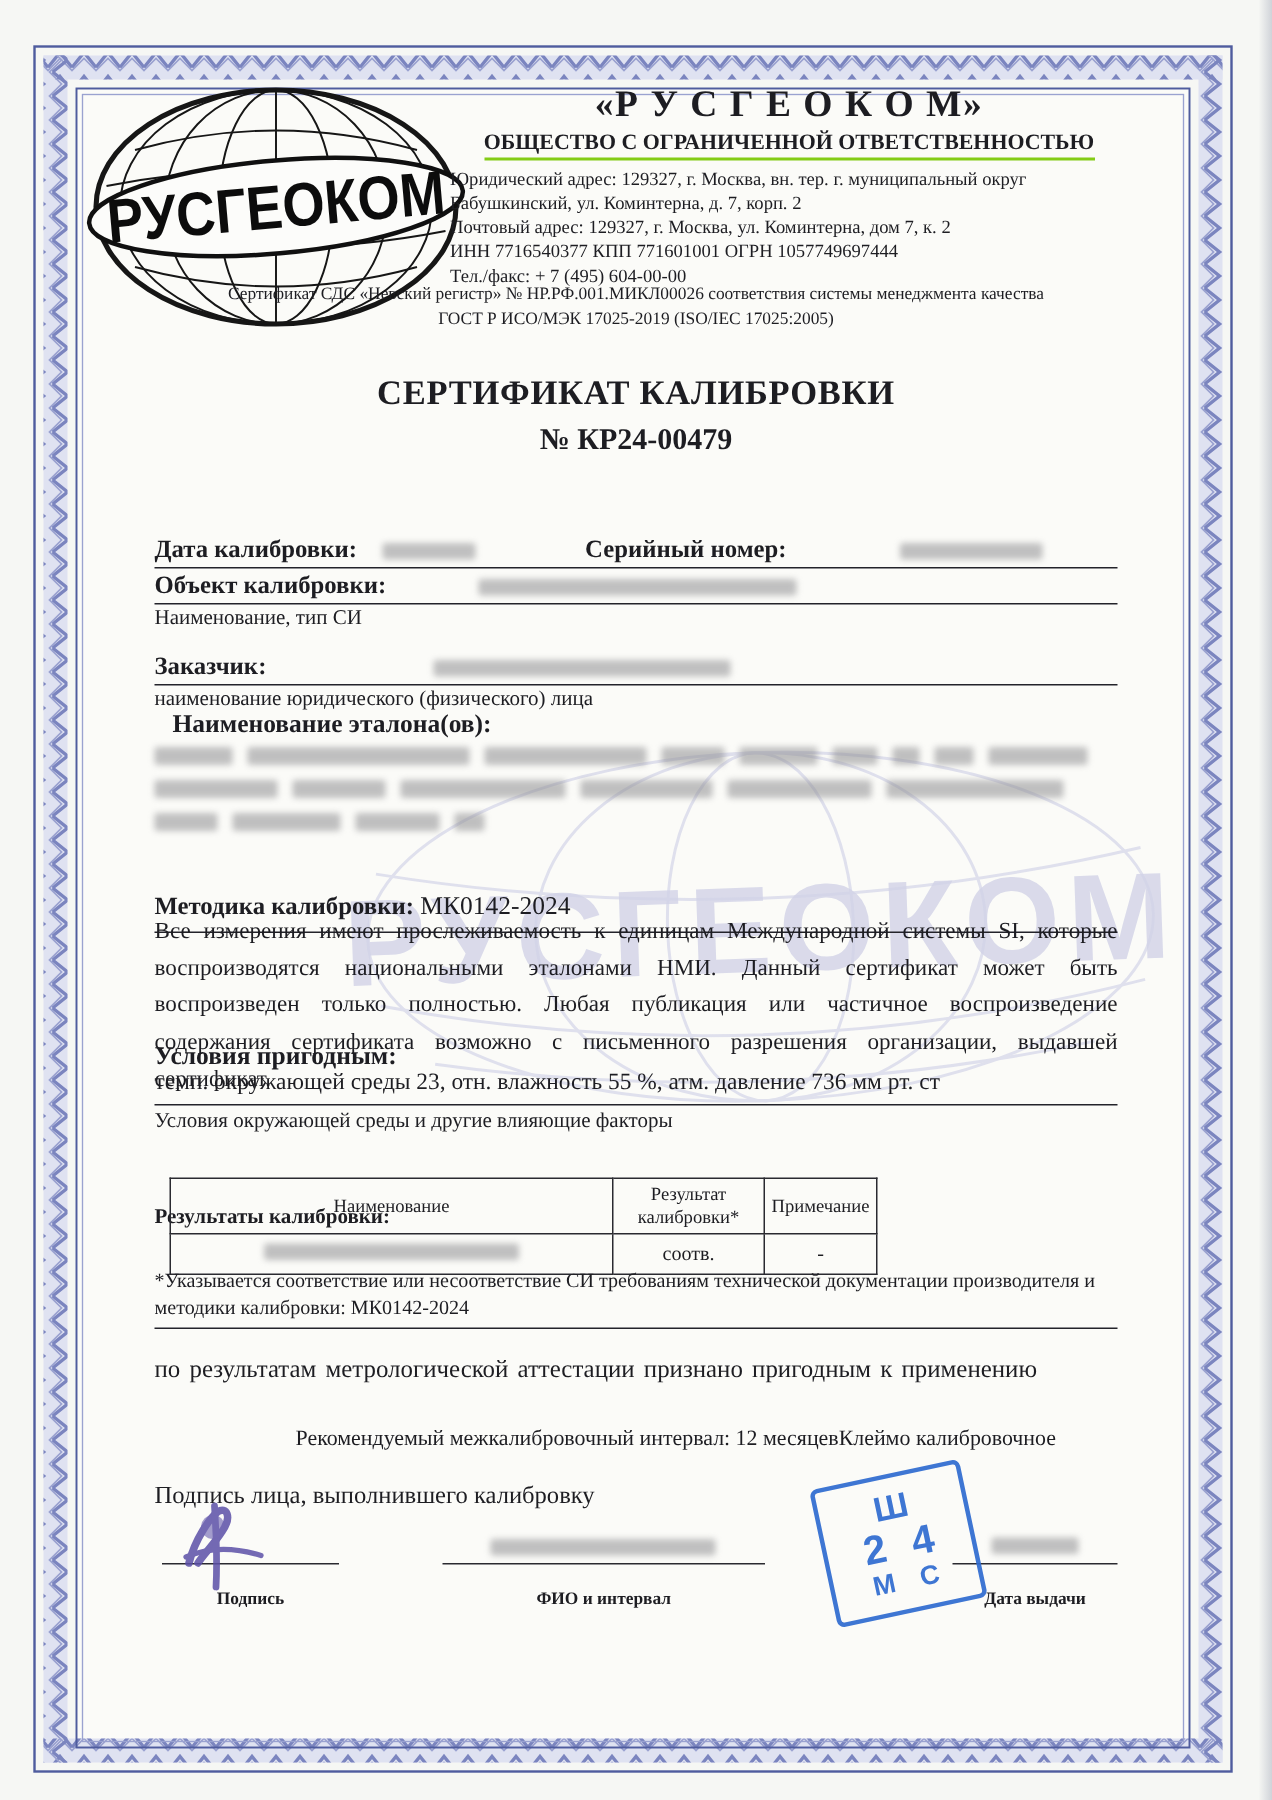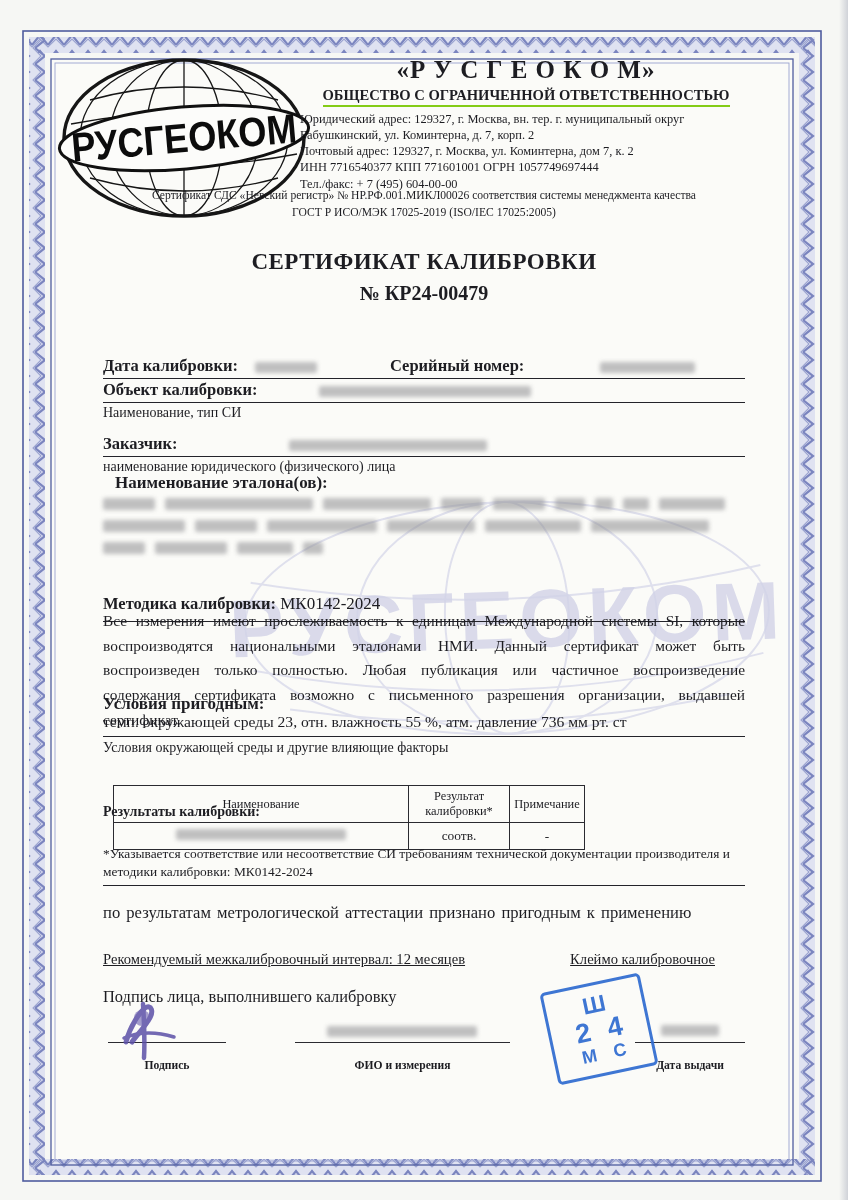--- a/index.html
+++ b/index.html
@@ -63,21 +63,21 @@
   .res-table .c1{width:286px;}
   .res-table .c2{width:92px;}
   .res-table .c3{width:66px;}
   .res-table .hdr td{height:32px;}
   .res-table .dat td{height:22px;font-size:13.4px;}
 
   .footnote{left:103px;top:845px;width:642px;font-size:13.4px;line-height:1.35;border-bottom:1.5px solid #23232a;padding-bottom:4px;}
   .addl-h{top:879px;height:22px;font-size:17px;}
   .addl-v{left:103px;top:903px;width:642px;font-size:16.6px;word-spacing:2px;}
 
-  .interval-row{left:103px;top:951px;width:612px;display:flex;justify-content:space-between;font-size:14.6px;text-decoration:underline;}
+  .interval-row{left:92px;top:951px;width:612px;display:flex;justify-content:flex-end;font-size:14.6px;}
   .sign-title{left:103px;top:987px;width:642px;font-size:16.4px;}
 
   .sig-box{height:24px;border-bottom:1.5px solid #2a2a30;position:relative;}
   .sig-cap{font-weight:bold;font-size:11.6px;text-align:center;margin-top:16px;}
   .sig1{left:108px;top:1018px;width:118px;}
   .sig2{left:295px;top:1018px;width:215px;}
   .sig3{left:635px;top:1018px;width:110px;}
   .sig2 .blob{position:absolute;left:32px;bottom:5px;width:150px;}
   .sig3 .blob{position:absolute;left:26px;bottom:6px;width:58px;}
 
@@ -267,21 +267,21 @@
   <div class="abs sign-title">Подпись лица, выполнившего калибровку</div>
 
   <div class="abs sig1">
     <div class="sig-box"></div>
     <div class="sig-cap">Подпись</div>
   </div>
   <div class="abs sig2">
     <div class="sig-box">
         <span class="blob"></span>
       </div>
-    <div class="sig-cap">ФИО и измерения</div>
+    <div class="sig-cap">ФИО и интервал</div>
   </div>
   <div class="abs sig3">
     <div class="sig-box">
         <span class="blob"></span>
       </div>
     <div class="sig-cap">Дата выдачи</div>
   </div>
 
   <div class="abs signature">
     <svg width="90" height="66" viewBox="0 0 90 66">

